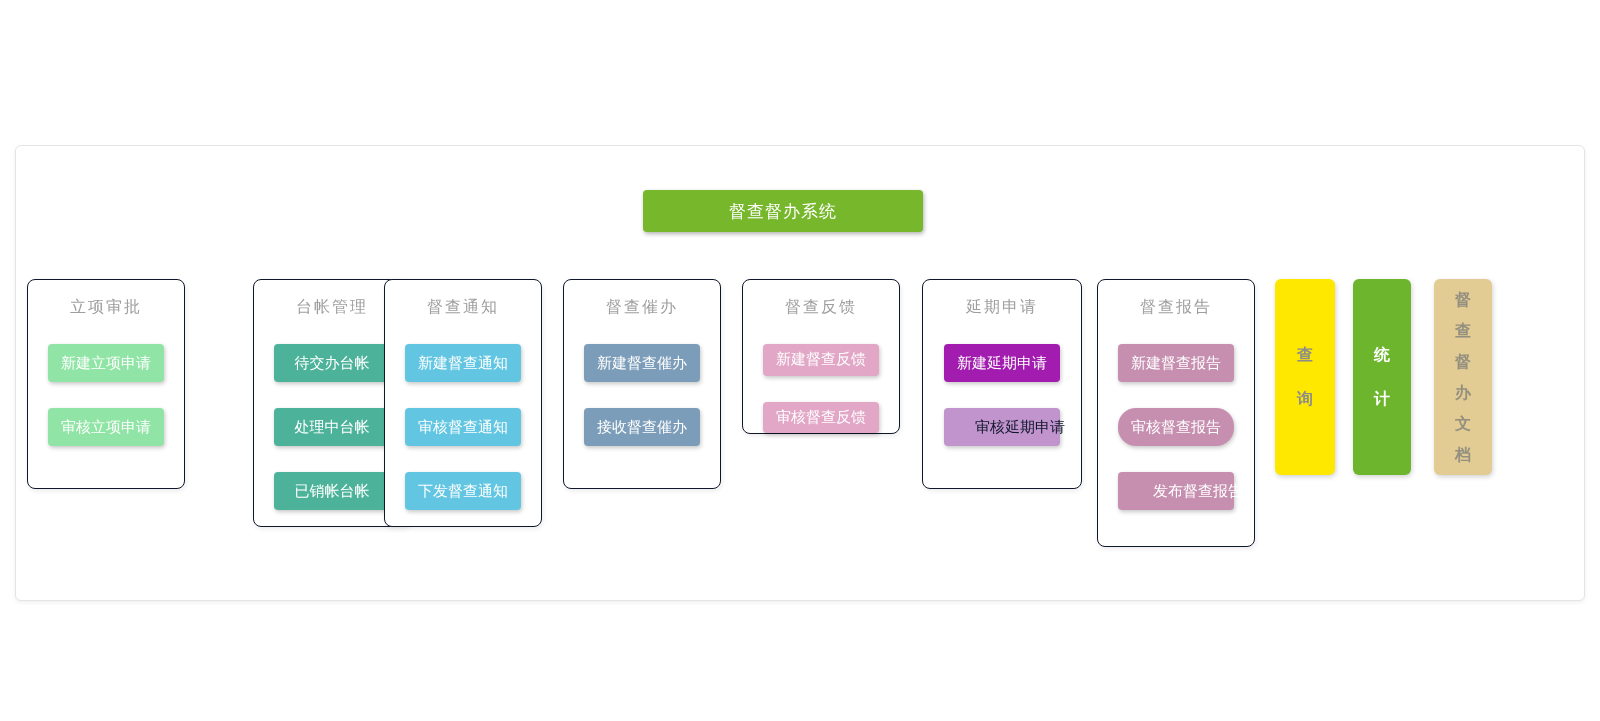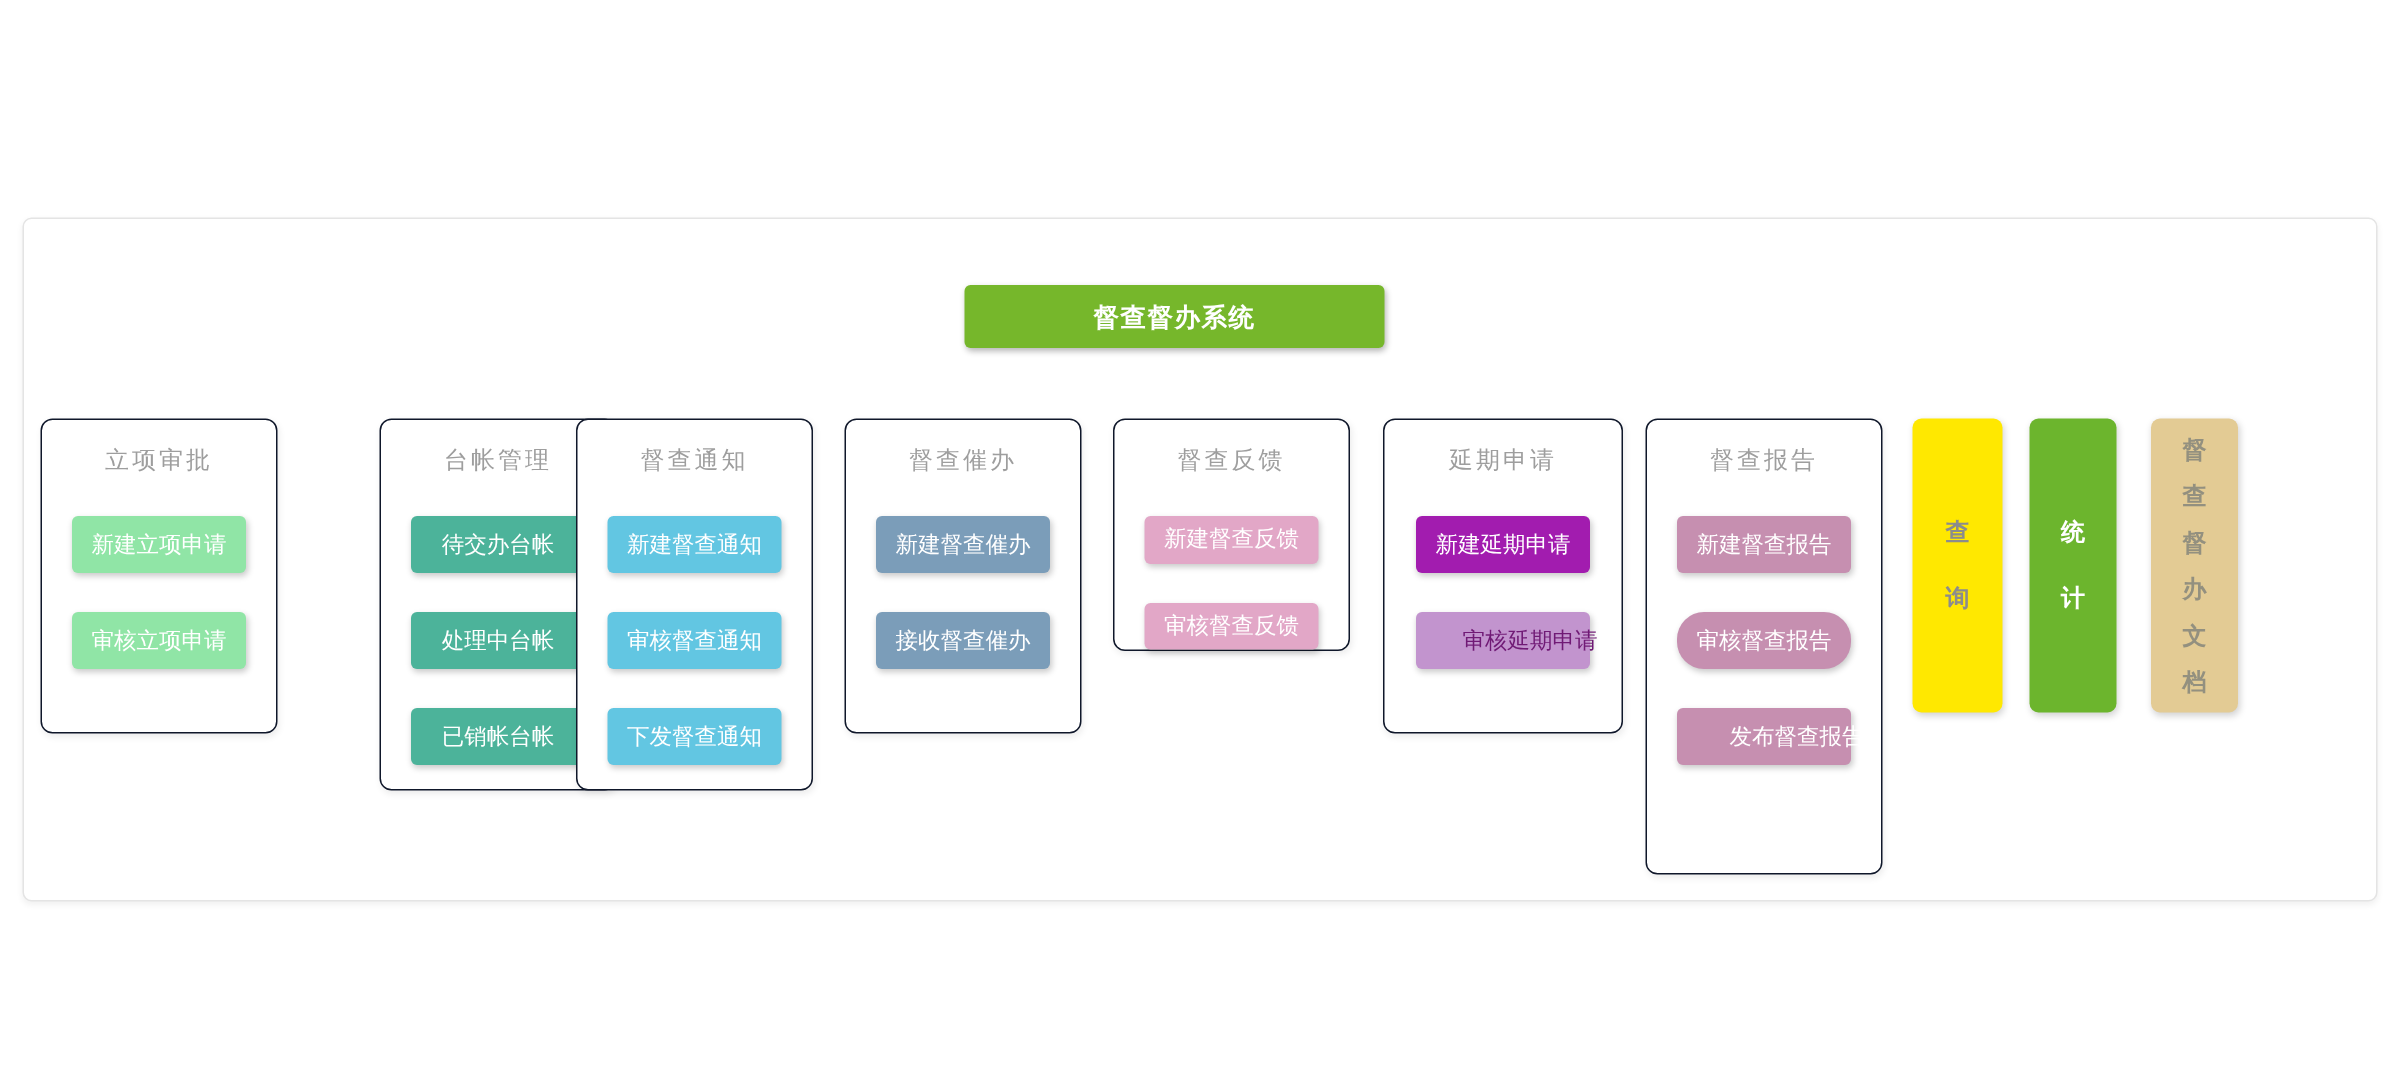--- a/index.html
+++ b/index.html
@@ -8,21 +8,21 @@
 
   .container {
     position: absolute; left: 15px; top: 145px; width: 1570px; height: 456px;
     background: #ffffff; border: 1px solid #e4e4e4; border-radius: 6px;
     box-shadow: 0 2px 4px rgba(0,0,0,0.06);
   }
 
   .header-btn {
     position: absolute; left: 643px; top: 190px; width: 280px; height: 42px;
     border-radius: 4px; display: flex; align-items: center; justify-content: center;
-    font-size: 17px; font-weight: bold; letter-spacing: 1px;
+    font-size: 17px; font-weight: normal; letter-spacing: 1px;
     box-shadow: 1px 2px 4px rgba(0,0,0,0.3); cursor: pointer;
   }
 
   .card {
     position: absolute; top: 279px; width: 158px;
     background: #ffffff; border: 1px solid #0f172a; border-radius: 8px;
     box-shadow: 1px 2px 5px rgba(0,0,0,0.08);
     display: flex; flex-direction: column; align-items: center;
   }
   .card-title {
@@ -36,21 +36,21 @@
     box-shadow: 1px 2px 4px rgba(0,0,0,0.22); cursor: pointer;
   }
   .card .btn:first-of-type { margin-top: 18px; }
 
   .c1 { left: 27px;   height: 210px; }
   .c2 { left: 207px;  height: 248px; margin-left: 46px; }
   .c3 { left: 384px;  height: 248px; }
   .c4 { left: 563px;  height: 210px; }
   .c5 { left: 742px;  height: 155px; }
   .c6 { left: 922px;  height: 210px; width: 160px; }
-  .c7 { left: 1097px; height: 304px; }
+  .c7 { left: 1097px; height: 268px; }
 
   .vbtn {
     position: absolute; top: 279px; height: 196px; border-radius: 6px;
     display: flex; align-items: center; justify-content: center;
     box-shadow: 1px 2px 5px rgba(0,0,0,0.18); cursor: pointer;
   }
   .v1 { left: 1275px; width: 60px; }
   .v2 { left: 1353px; width: 58px; }
   .v3 { left: 1434px; width: 58px; }
   .vbtn-label {
@@ -95,21 +95,21 @@
 
 <div class="card c5">
   <div class="card-title">督查反馈</div>
   <div class="btn" style="background-color: rgb(226, 167, 199); color: rgb(255, 255, 255);">新建督查反馈</div>
   <div class="btn" style="background-color: rgb(226, 167, 199); color: rgb(255, 255, 255);">审核督查反馈</div>
 </div>
 
 <div class="card c6">
   <div class="card-title">延期申请</div>
   <div class="btn" style="background-color: #a21caf; color: rgb(255, 255, 255);">新建延期申请</div>
-  <div class="btn" style="background-color: rgb(194, 148, 206); color: #701a75; padding-left: 36px;">审核延期申请</div>
+  <div class="btn" style="background-color: rgb(194, 148, 206); color: #0f172a; padding-left: 36px;">审核延期申请</div>
 </div>
 
 <div class="card c7">
   <div class="card-title">督查报告</div>
   <div class="btn" style="background-color: rgb(198, 143, 176); color: rgb(255, 255, 255);">新建督查报告</div>
   <div class="btn" style="background-color: rgb(198, 143, 176); color: rgb(255, 255, 255); border-radius: 18px;">审核督查报告</div>
   <div class="btn" style="background-color: rgb(198, 143, 176); color: rgb(255, 255, 255); padding-left: 44px;">发布督查报告</div>
 </div>
 
 <div class="vbtn v1" style="background-color: rgb(255, 232, 0); color: rgb(140, 140, 140);">

